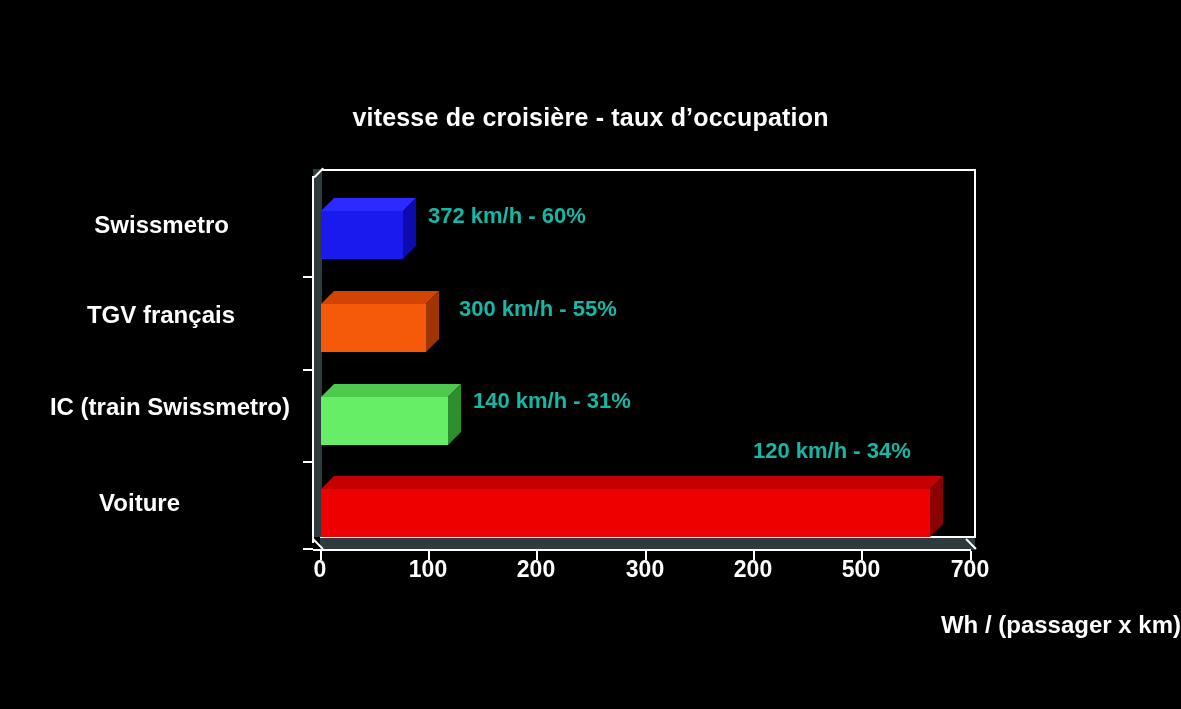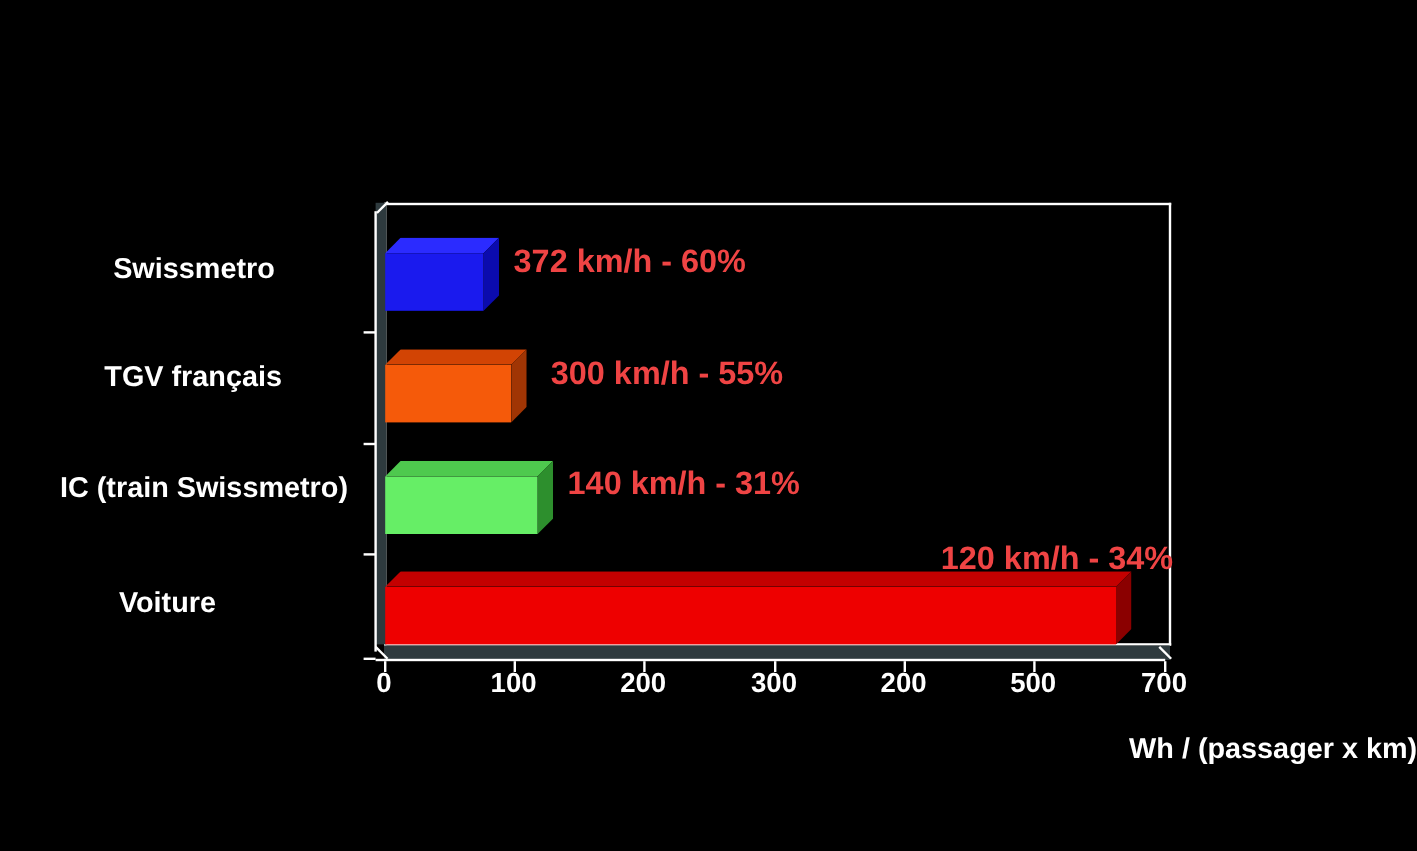--- a/index.html
+++ b/index.html
@@ -62,28 +62,29 @@
     position:absolute;top:556px;width:80px;text-align:center;
     font-size:23px;font-weight:700;color:#ffffff;
   }
   .axis-title{
     position:absolute;left:0;top:611px;width:1181px;text-align:right;
     font-size:24px;font-weight:700;color:#ffffff;
   }
 
   
   .datalabel{
-    position:absolute;font-size:27px;font-weight:700;color:#ef4444;white-space:nowrap;
+    position:absolute;font-size:22px;font-weight:700;color:#14b8a6;white-space:nowrap;
   }
 </style>
 </head>
 <body>
 
 <div id="stage">
 
+  <div class="chart-title">vitesse de croisière - taux d’occupation</div>
 
   <div class="frame-top"></div>
   <div class="frame-right"></div>
   <div class="frame-inner-left"></div>
   <div class="frame-floor-top"></div>
 
   <div class="wall"></div>
   <div class="wall-top-edge"></div>
   <div class="wall-left-line"></div>
 
@@ -123,21 +124,21 @@
   <div id="catlabels-layer">
       <div class="cat-label" style="top: 211px; right: 952px; width: auto;">Swissmetro</div>
       <div class="cat-label" style="top: 301px; right: 946px; width: auto;">TGV français</div>
       <div class="cat-label" style="top: 393px; right: 891px; width: auto;">IC (train Swissmetro)</div>
       <div class="cat-label" style="top: 489px; right: 1001px; width: auto;">Voiture</div>
     </div>
   <div id="datalabels-layer">
       <div class="datalabel" style="left: 428px; top: 203px;">372 km/h - 60%</div>
       <div class="datalabel" style="left: 459px; top: 296px;">300 km/h - 55%</div>
       <div class="datalabel" style="left: 473px; top: 388px;">140 km/h - 31%</div>
-      <div class="datalabel" style="left: 753px; top: 450px; margin-left: 31px;">120 km/h - 34%</div>
+      <div class="datalabel" style="left: 753px; top: 438px;">120 km/h - 34%</div>
     </div>
   <div id="xaxis-layer">
       <div class="xtick" style="left: 320px;"></div>
       <div class="xlabel" style="left: 280px;">0</div>
       <div class="xtick" style="left: 428px;"></div>
       <div class="xlabel" style="left: 388px;">100</div>
       <div class="xtick" style="left: 536px;"></div>
       <div class="xlabel" style="left: 496px;">200</div>
       <div class="xtick" style="left: 645px;"></div>
       <div class="xlabel" style="left: 605px;">300</div>

